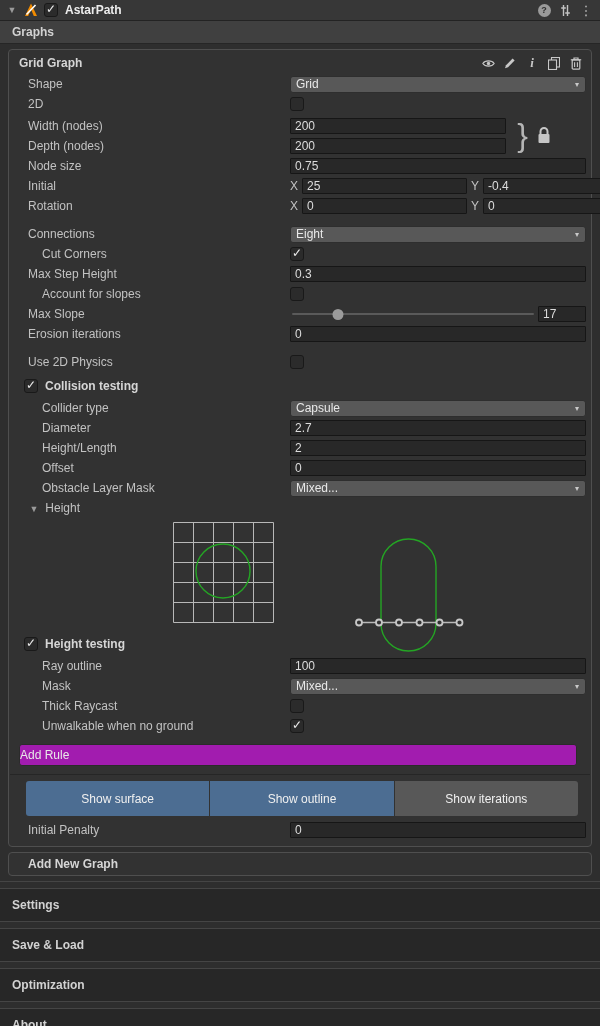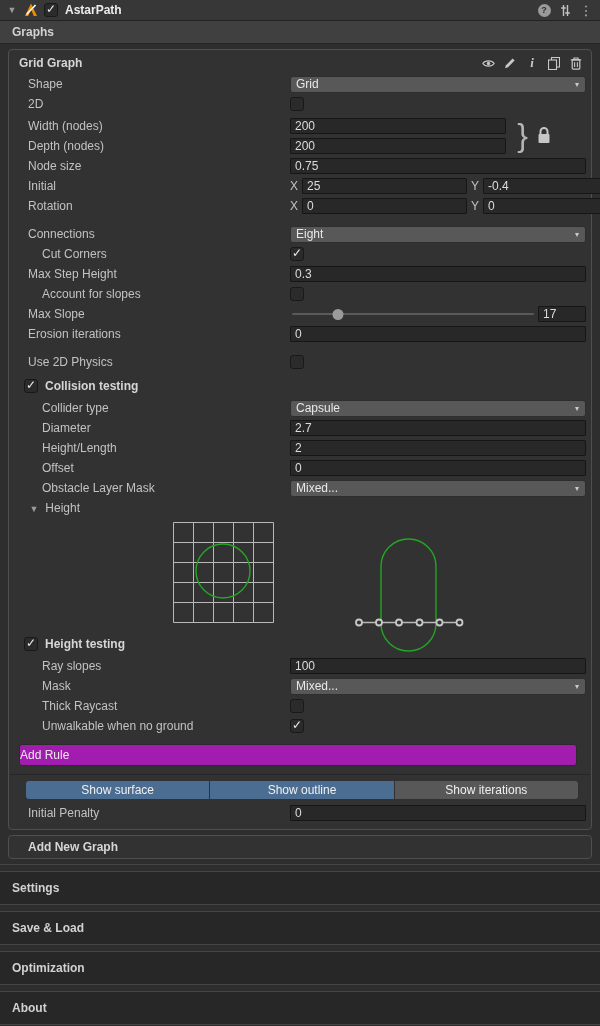--- a/index.html
+++ b/index.html
@@ -94,21 +94,21 @@
 
   
   .btn {
     height:22px; background:#a21caf; border:1px solid #2b2b2b; border-radius:3px;
     color:#e8e8e8; display:flex; align-items:center; justify-content:flex-start; cursor:pointer;
     font-family:"Liberation Sans", sans-serif; font-size:12px;
   }
   .add-rule { margin:0 11px 0 9px; }
   .inner-divider { height:1px; background:#262626; margin:0 -2px 0 0; }
 
-  .seg-row { display:flex; gap:1px; height:18px; margin:0 10px 0 16px; }
+  .seg-row { display:flex; gap:1px; height:35px; margin:0 10px 0 16px; }
   .seg {
     flex:1; background:#585858; color:#f0f0f0; display:flex; align-items:center; justify-content:center;
     cursor:pointer;
   }
   .seg:first-child { border-radius:3px 0 0 3px; }
   .seg:last-child { border-radius:0 3px 3px 0; }
   .seg.active { background:#4c6d92; }
 
   .add-graph {
     margin:5px 8px; height:24px; background:#323232; border:1px solid #4f4f4f; border-radius:4px;
@@ -404,21 +404,21 @@
   <div class="row hdr-row">
     <span class="cb checked">
         <span>✓</span>
       </span>
     <span class="bold-lbl">Height testing</span>
   </div>
 
   <div class="sp2"></div>
 
   <div class="row">
-    <span class="lbl ind">Ray slopes</span>
+    <span class="lbl ind">Ray outline</span>
     <div class="val">
         <input class="field" value="100" style="">
       </div>
   </div>
 
   <div class="row">
     <span class="lbl ind">Mask</span>
     <div class="val">
       <div class="dropdown">
         <span>Mixed...</span>

